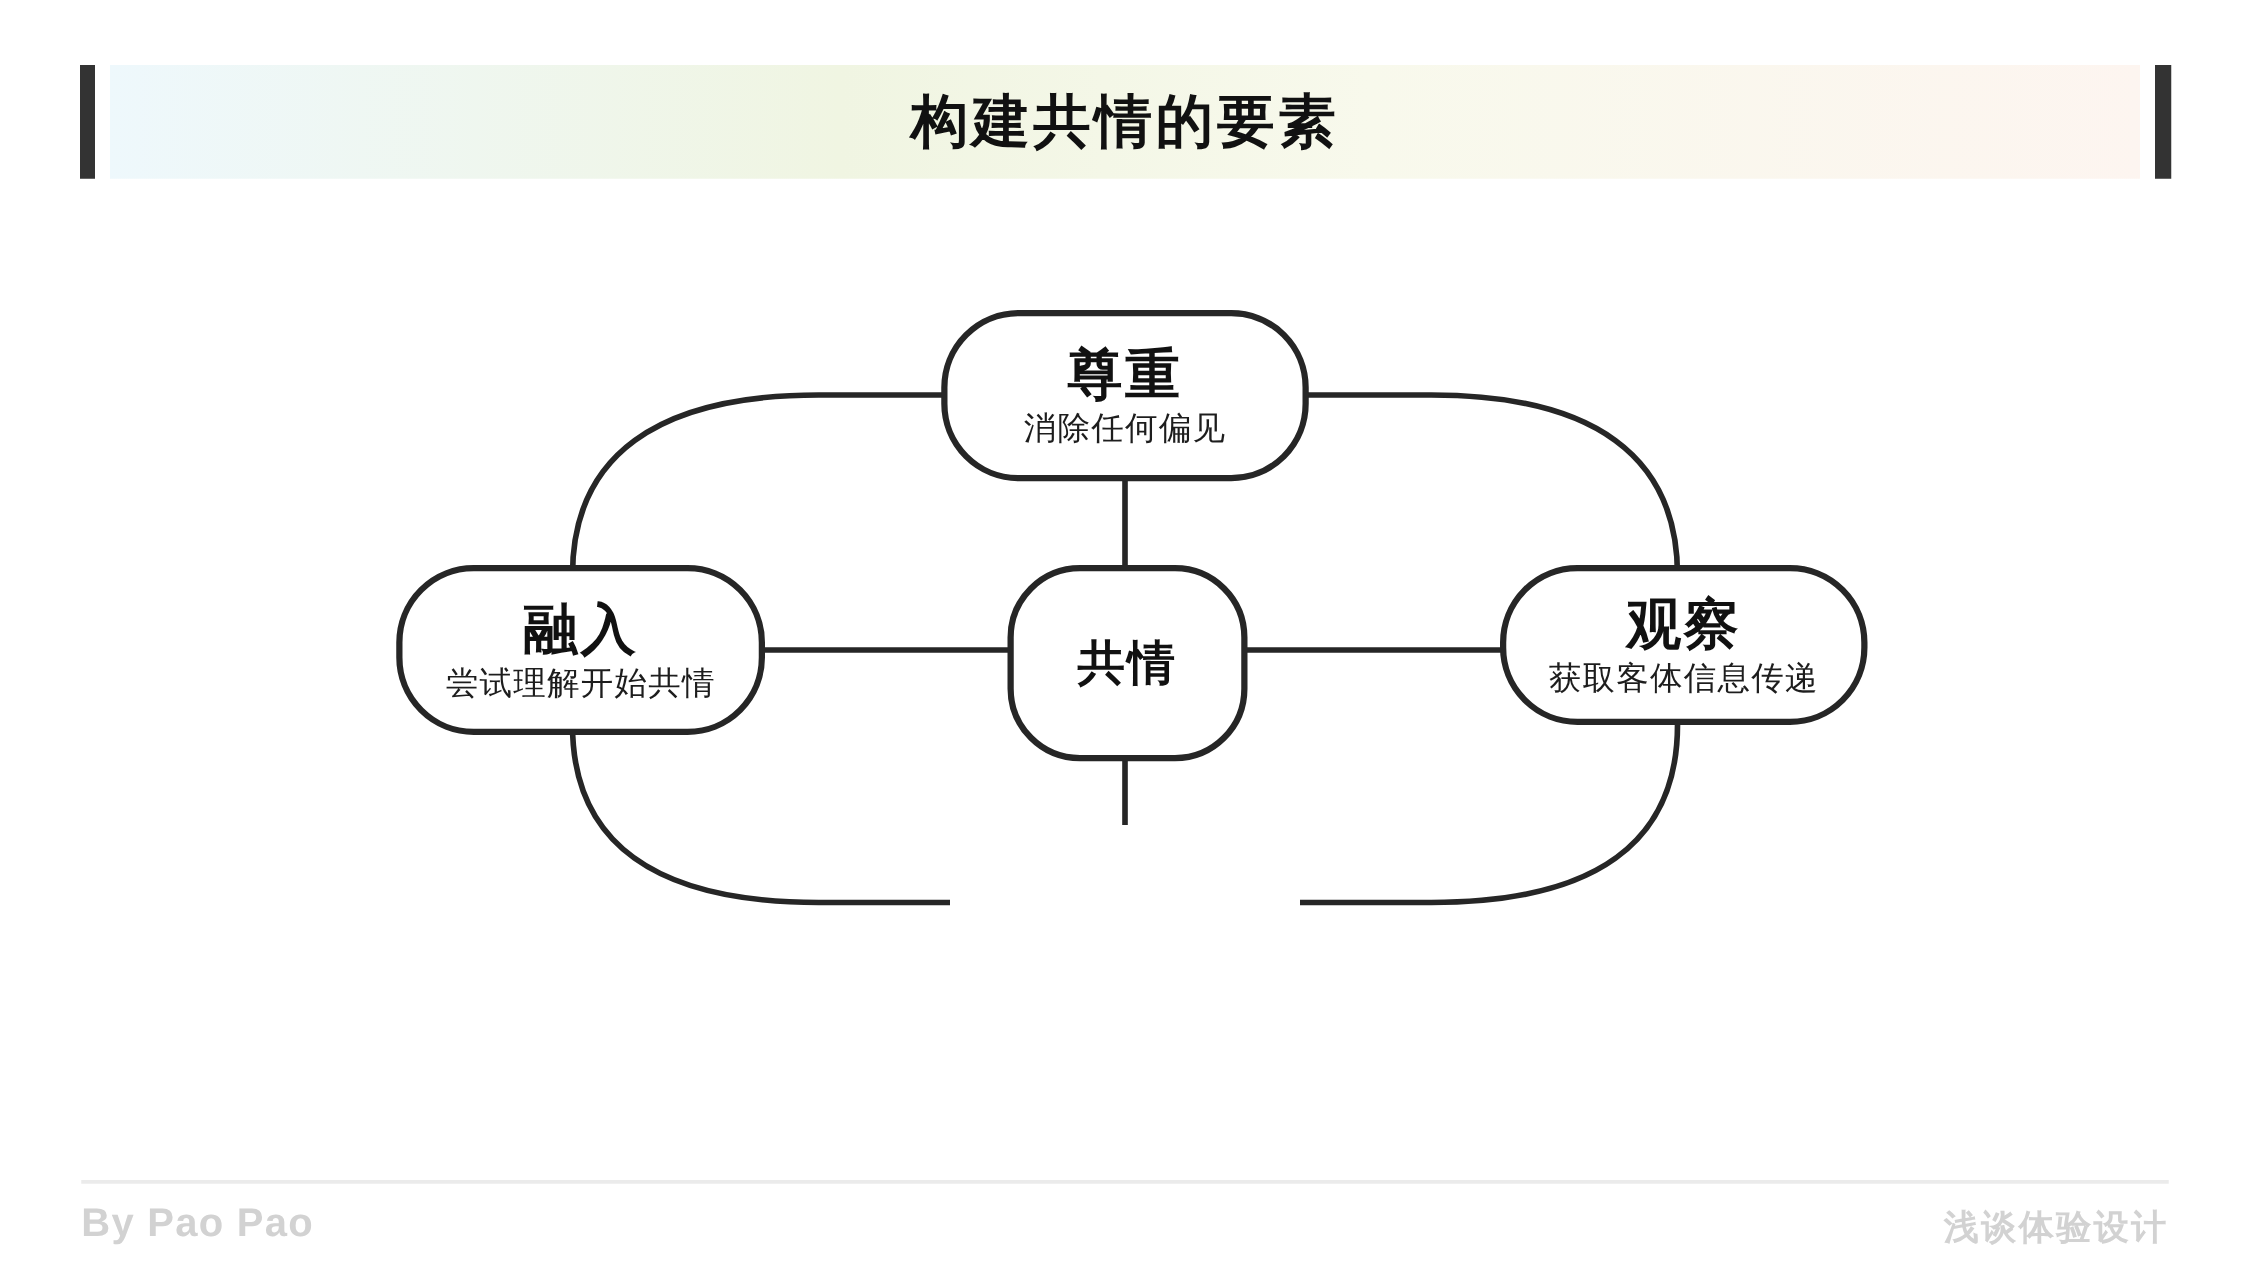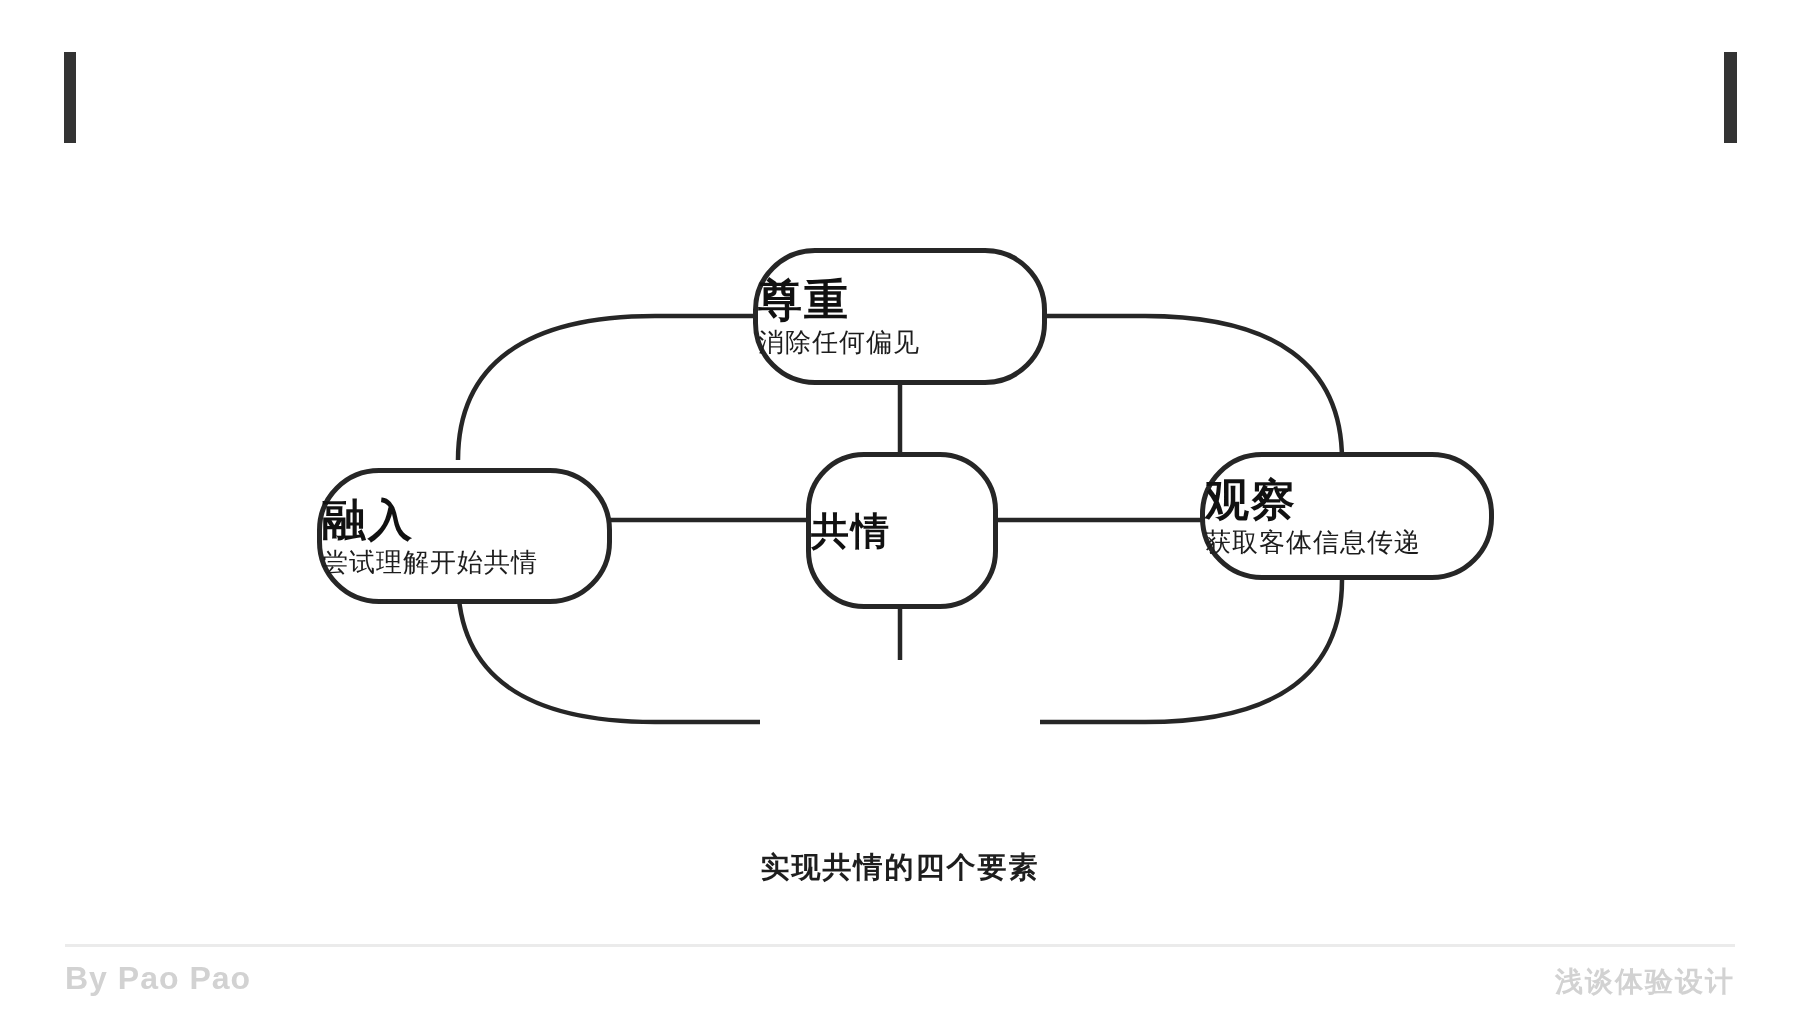--- a/index.html
+++ b/index.html
@@ -24,27 +24,27 @@
   }
   .header-title{font-size:46px; font-weight:900; color:var(--ink); letter-spacing:3px;}
 
   
   .connectors{position:absolute; left:0; top:0; width:1800px; height:1012px; z-index:1;}
   .connectors path{fill:none; stroke:var(--stroke); stroke-width:4.5; stroke-linecap:butt;}
 
   .node{
     position:absolute; z-index:2; box-sizing:border-box;
     background:#ffffff; border:5px solid var(--stroke); border-radius:62px;
-    display:flex; flex-direction:column; align-items:flex-start; justify-content:center; gap:7px;
+    display:flex; flex-direction:column; align-items:center; justify-content:center; gap:7px;
   }
   .node-title{font-size:44px; font-weight:900; color:var(--ink); line-height:1; letter-spacing:2px;}
   .node-sub{font-size:26px; font-weight:400; color:#1d1d1d; line-height:1; letter-spacing:1px;}
 
   .node--respect  {left:753px;  top:248px; width:294px; height:137px;}
-  .node--integrate{left:317px;  top:468px; width:295px; height:136px;}
+  .node--integrate{left:317px;  top:452px; width:295px; height:136px;}
   .node--observe  {left:1200px; top:452px; width:294px; height:128px;}
   .node--think    {left:753px;  top:652px; width:290px; height:136px;}
   .node--empathy  {left:806px;  top:452px; width:192px; height:157px; border-radius:58px;}
   .node--empathy .node-title{font-size:38px;}
 
   .caption{
     position:absolute; left:0; top:848px; width:100%; z-index:2;
     text-align:center; font-size:29px; font-weight:900; color:#1e1e1e; letter-spacing:2px;
   }
 
@@ -52,20 +52,23 @@
   .footer-line{position:absolute; left:65px; top:944px; width:1670px; height:3px; background:var(--footer-line);}
   .footer-author{position:absolute; left:65px; top:960px; font-size:32px; font-weight:700; color:var(--footer-gray); letter-spacing:1px;}
   .footer-brand{position:absolute; right:65px; top:963px; font-size:28px; font-weight:700; color:var(--footer-gray); letter-spacing:2px;}
 </style>
 </head>
 <body>
 
 <div class="page">
 
   <div class="header-bar left"></div>
+  <div class="header-banner">
+    <div class="header-title">构建共情的要素</div>
+  </div>
   <div class="header-bar right"></div>
 
   <svg class="connectors" viewBox="0 0 1800 1012" aria-hidden="true">
     <path d="M 458 460 C 458 365, 525 316, 655 316 L 760 316"></path>
     <path d="M 1040 316 L 1145 316 C 1275 316, 1342 365, 1342 460"></path>
     <path d="M 458 580 C 458 675, 525 722, 655 722 L 760 722"></path>
     <path d="M 1040 722 L 1145 722 C 1275 722, 1342 675, 1342 580"></path>
     <path d="M 900 380 L 900 465"></path>
     <path d="M 900 575 L 900 660"></path>
     <path d="M 605 520 L 815 520"></path>
@@ -85,19 +88,18 @@
   <div class="node node--observe">
     <div class="node-title">观察</div>
     <div class="node-sub">获取客体信息传递</div>
   </div>
 
 
   <div class="node node--empathy">
     <div class="node-title">共情</div>
   </div>
 
-  <div class="caption">实现共情的四个要素</div>
 
   <div class="footer-line"></div>
   <div class="footer-author">By Pao Pao</div>
   <div class="footer-brand">浅谈体验设计</div>
 
 </div>
 
 </body></html>

